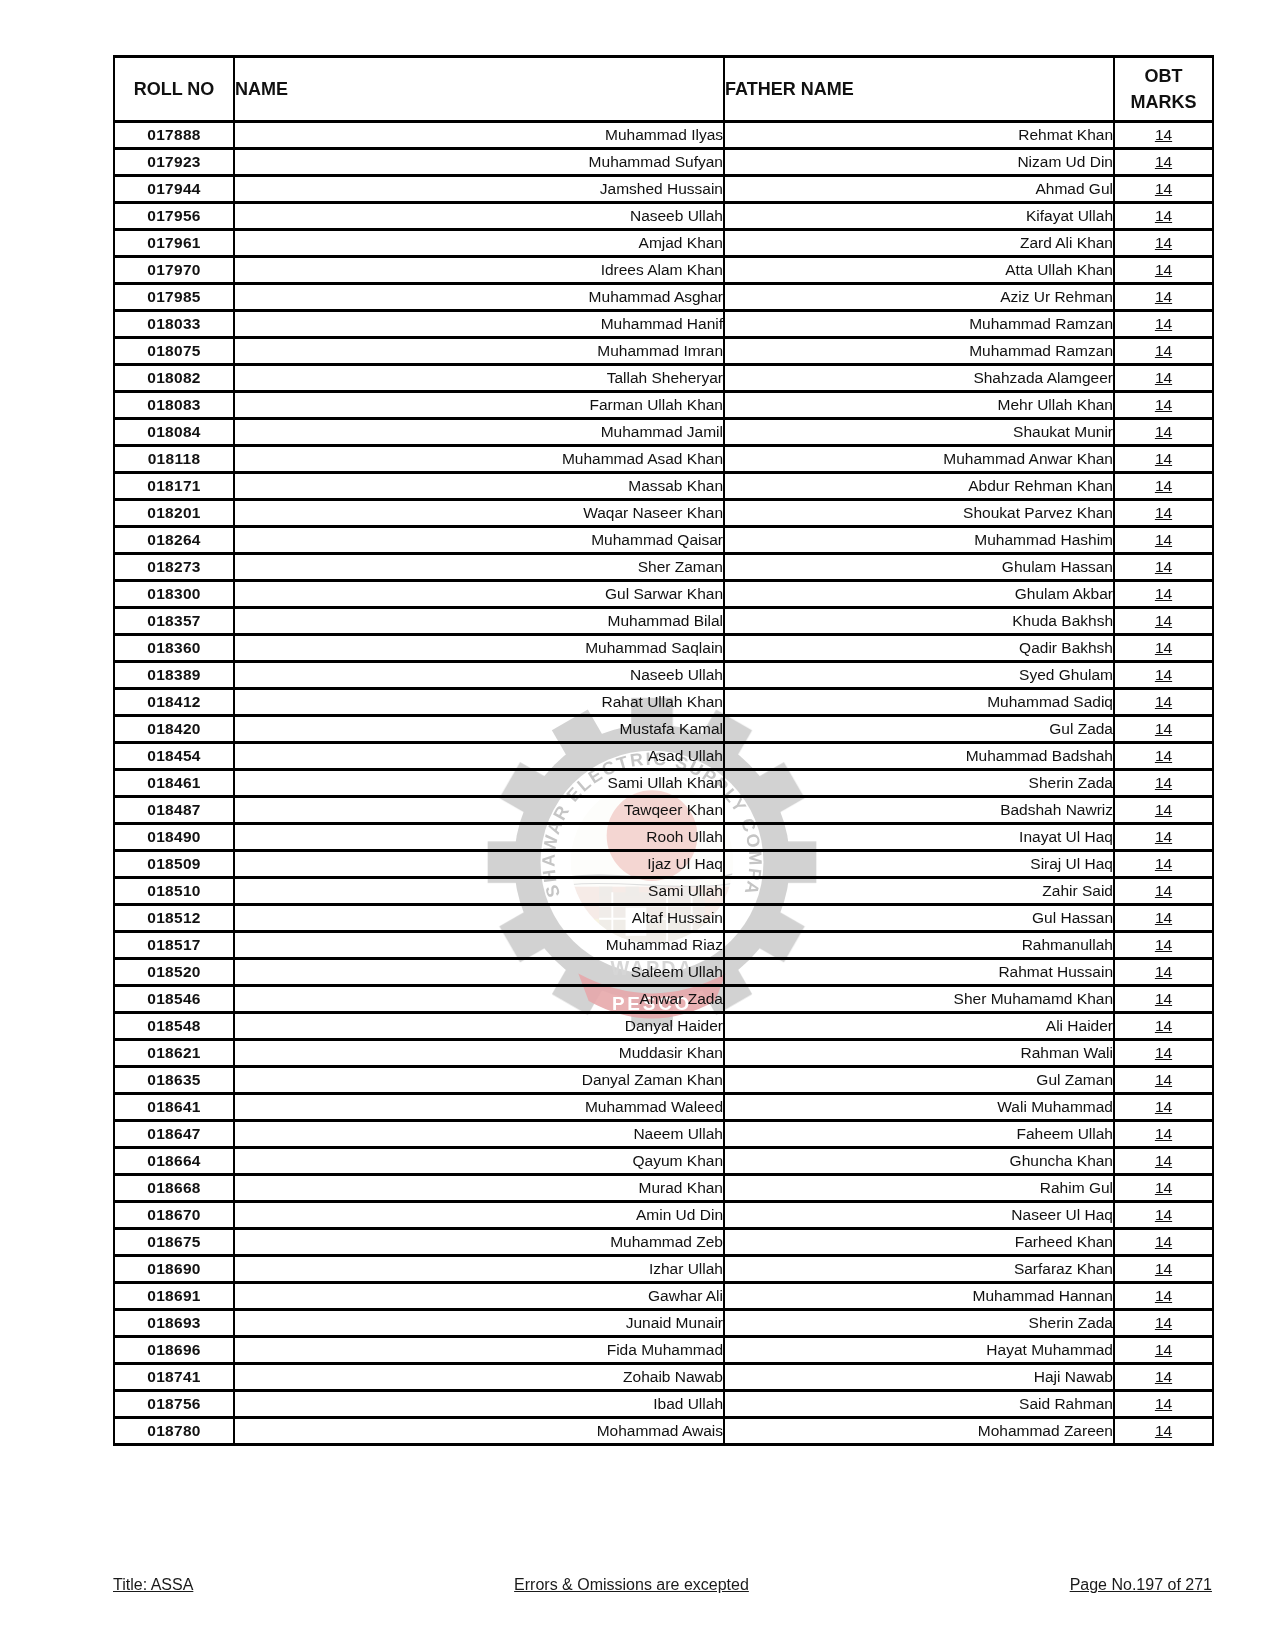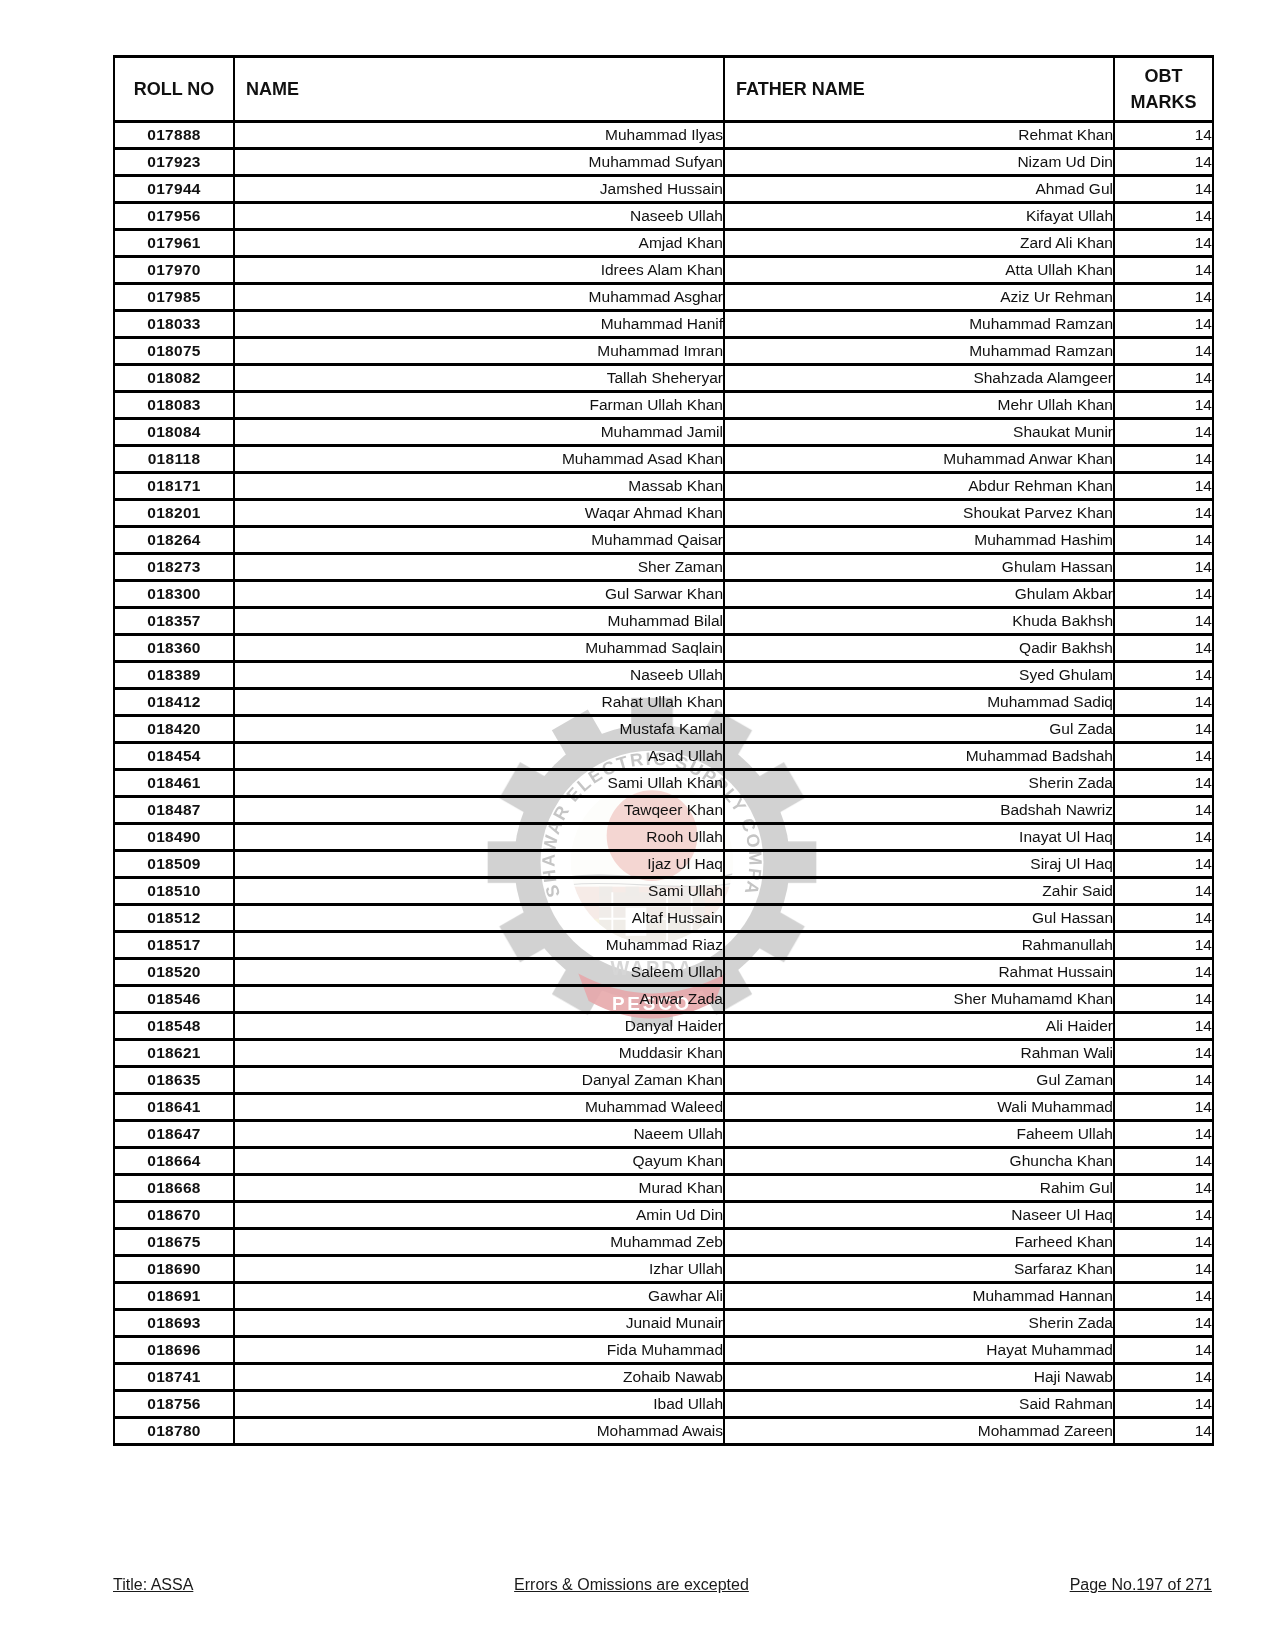--- a/index.html
+++ b/index.html
@@ -46,33 +46,33 @@
     white-space: nowrap;
     overflow: hidden;
   }
   table.results thead th {
     height: 65px;
     font-size: 18px;
     font-weight: bold;
     vertical-align: middle;
   }
   th.h-roll { text-align: center; }
-  th.h-name, th.h-father { text-align: left; padding-left: 11px; }
+  th.h-name, th.h-father { text-align: left; padding-left: 0; }
   th.h-obt { text-align: center; line-height: 1.45; }
 
   table.results tbody td {
     height: 27px;
     font-size: 15.5px;
     vertical-align: middle;
     line-height: 1;
   }
   td.cell-roll   { text-align: center; font-weight: bold; letter-spacing: 0.3px; margin-left: 24px; }
   td.cell-name   { text-align: right; padding-left: 5px; }
   td.cell-father { text-align: right; padding-left: 5px; }
-  td.cell-obt    { text-align: right; }
+  td.cell-obt    { text-align: center; text-decoration: underline; }
 
   
   .footer {
     position: absolute;
     left: 113px; top: 1576px;
     width: 1099px;
     display: flex;
     justify-content: space-between;
     align-items: baseline;
     font-size: 16px;
@@ -243,21 +243,21 @@
       <td class="cell-obt">14</td>
     </tr>
         <tr>
       <td class="cell-roll">018171</td>
       <td class="cell-name">Massab Khan</td>
       <td class="cell-father">Abdur Rehman Khan</td>
       <td class="cell-obt">14</td>
     </tr>
         <tr>
       <td class="cell-roll">018201</td>
-      <td class="cell-name">Waqar Ahmad Khan</td>
+      <td class="cell-name">Waqar Naseer Khan</td>
       <td class="cell-father">Shoukat Parvez Khan</td>
       <td class="cell-obt">14</td>
     </tr>
         <tr>
       <td class="cell-roll">018264</td>
       <td class="cell-name">Muhammad Qaisar</td>
       <td class="cell-father">Muhammad Hashim</td>
       <td class="cell-obt">14</td>
     </tr>
         <tr>

